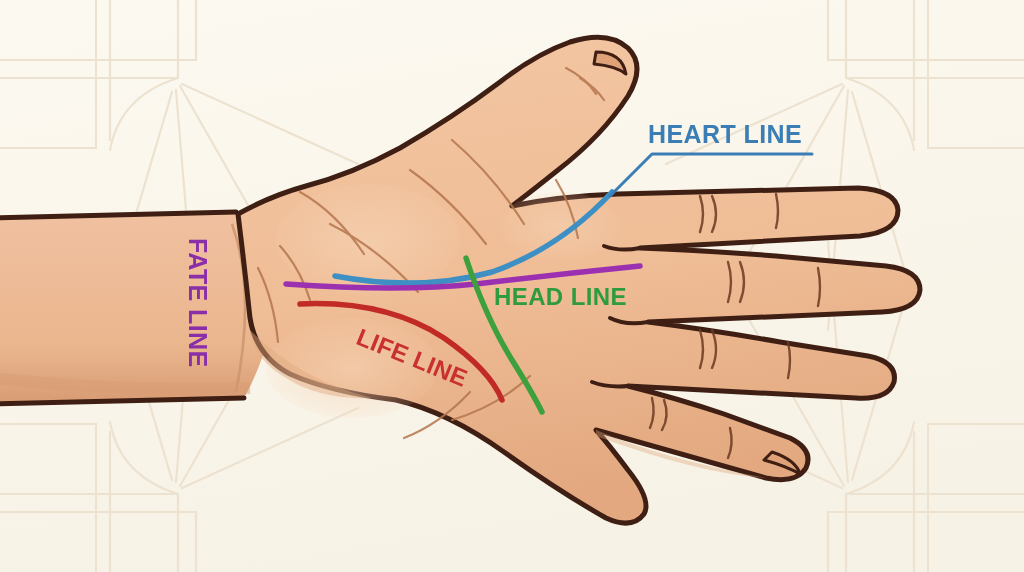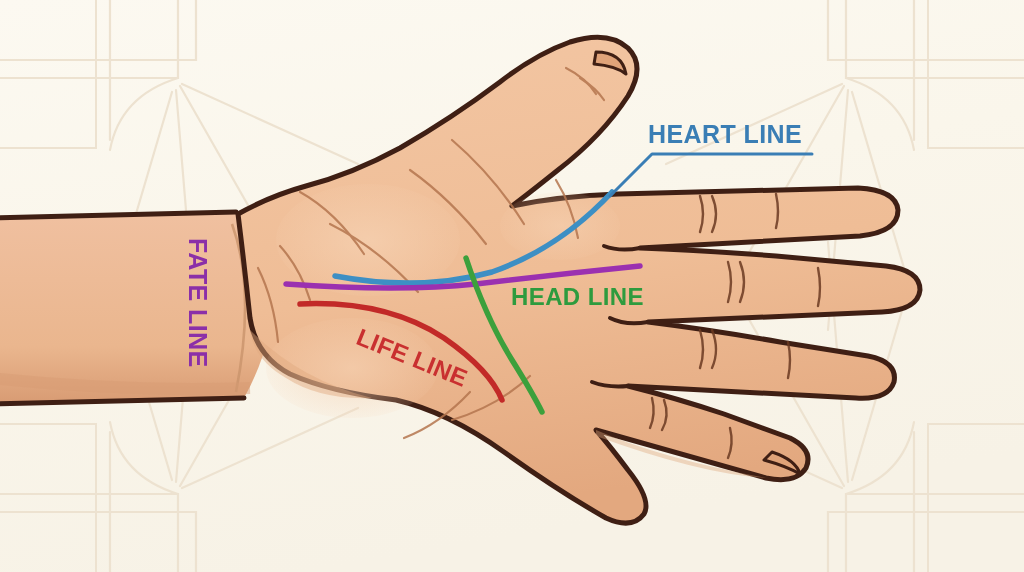--- a/index.html
+++ b/index.html
@@ -29,21 +29,21 @@
     white-space: nowrap;
     pointer-events: none;
   }
   #lbl-heart {
     left: 648px;
     top: 120px;
     font-size: 25px;
     color: #3A7EB5;
   }
   #lbl-head {
-    left: 511px;
+    left: 494px;
     top: 283px;
     font-size: 24px;
     color: #2E9B3E;
   }
   #lbl-life {
     left: 363px;
     top: 323px;
     font-size: 24px;
     color: #C93030;
     transform: rotate(22deg);

